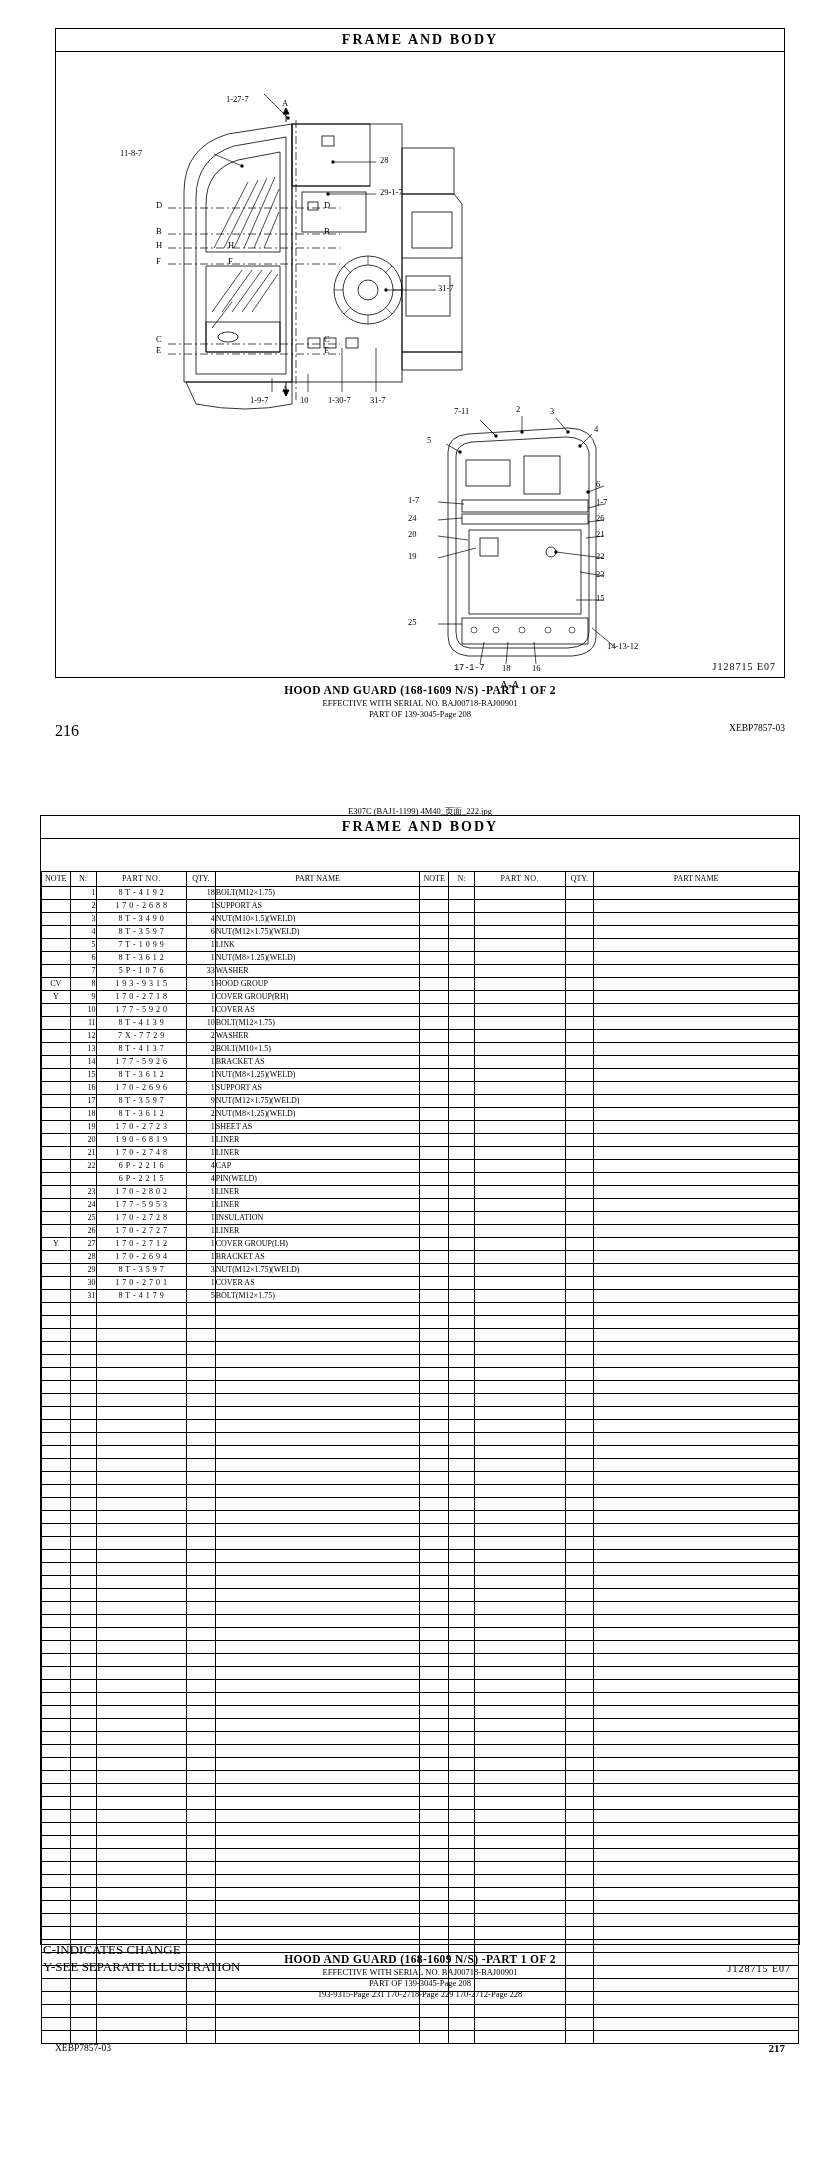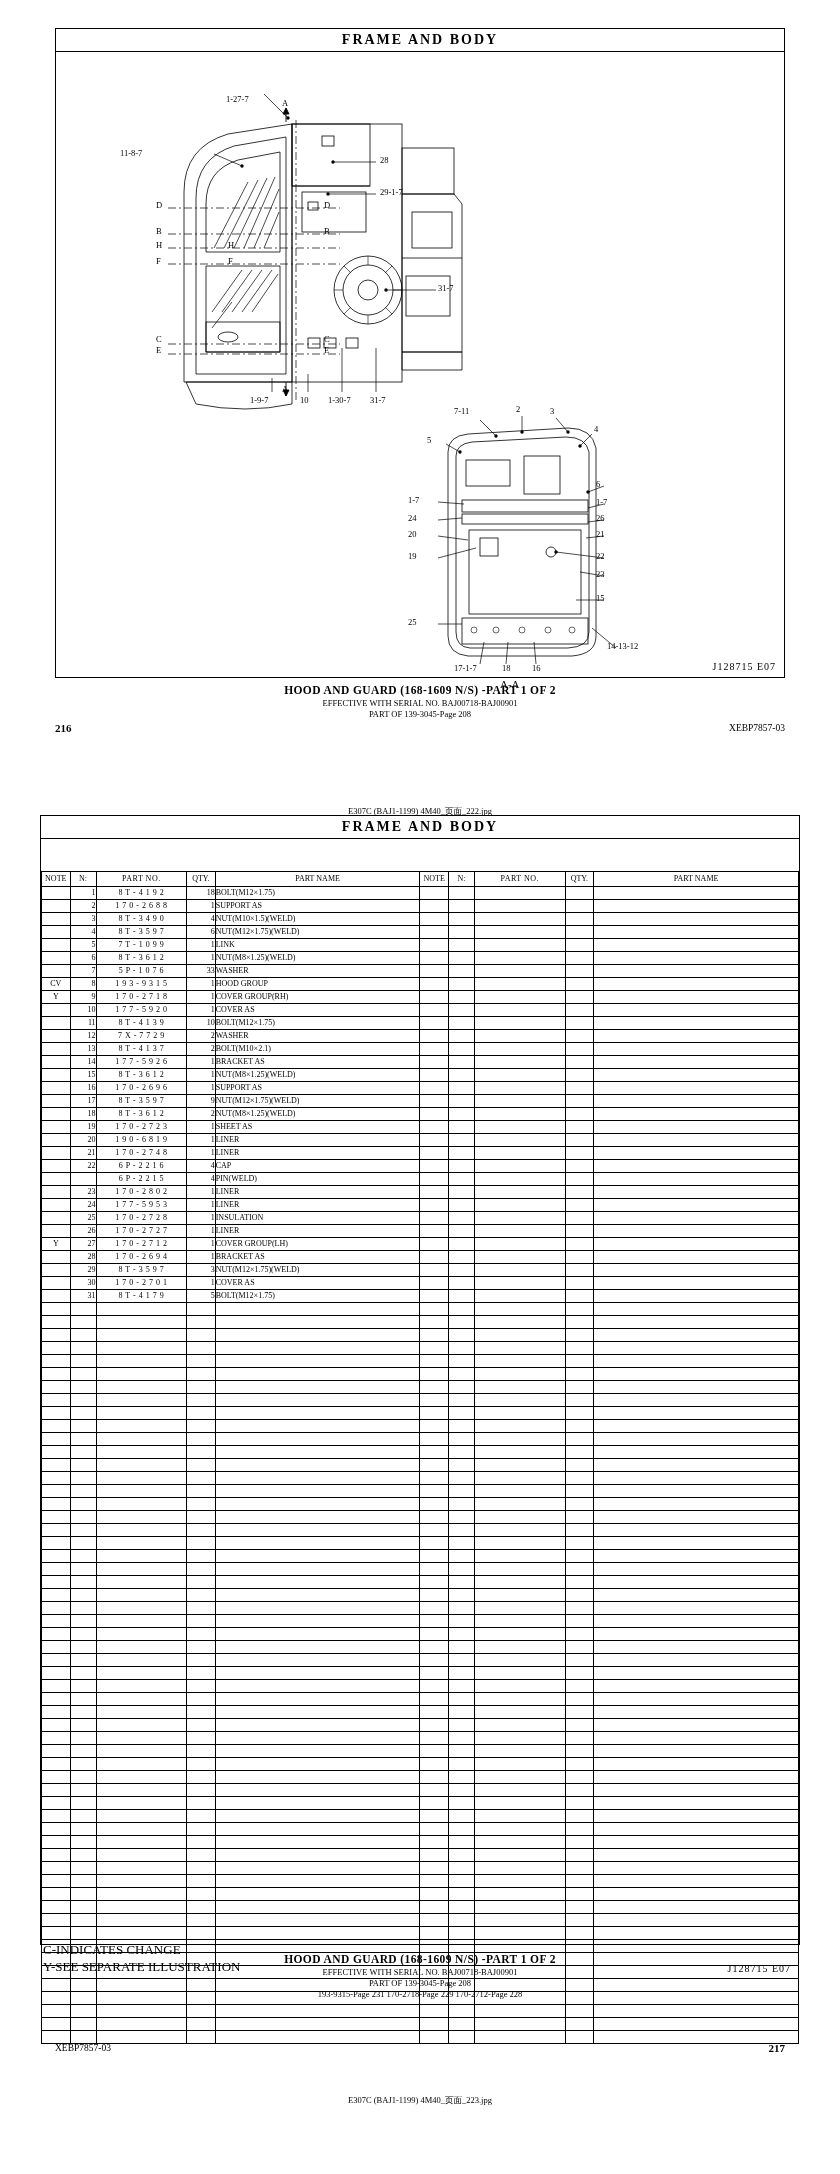--- a/index.html
+++ b/index.html
@@ -63,22 +63,22 @@
     line-height: 1.28;
   }
   .caption1 .l1 { font-size: 11.5px; font-weight: bold; letter-spacing: .4px;}
   .caption1 .l2 { font-size: 8.5px; }
   .caption1 .l3 { font-size: 8.5px; }
 
   .pagenum-left {
     position: absolute;
     left: 55px;
     top: 722px;
-    font-size: 11px;
-    font-weight: bold;
+    font-size: 16px;
+    font-weight: normal;
   }
   .docnum-right {
     position: absolute;
     right: 55px;
     top: 723px;
     font-size: 9.5px;
   }
   .filecap1 {
     position: absolute;
     left: 0;
@@ -386,21 +386,21 @@
       <span class="lbl" style="left:540px; top:445px;">1-7</span>
       <span class="lbl" style="left:352px; top:461px;">24</span>
       <span class="lbl" style="left:540px; top:461px;">26</span>
       <span class="lbl" style="left:540px; top:477px;">21</span>
       <span class="lbl" style="left:352px; top:477px;">20</span>
       <span class="lbl" style="left:540px; top:499px;">22</span>
       <span class="lbl" style="left:352px; top:499px;">19</span>
       <span class="lbl" style="left:540px; top:517px;">23</span>
       <span class="lbl" style="left:540px; top:541px;">15</span>
       <span class="lbl" style="left:352px; top:565px;">25</span>
-      <span class="lbl" style="left:398px; top:611px;">17-1-7</span>
+      <span class="lbl" style="left:398px; top:611px;font-family:Liberation Mono, monospace;">17-1-7</span>
       <span class="lbl" style="left:446px; top:611px;">18</span>
       <span class="lbl" style="left:476px; top:611px;">16</span>
       <span class="lbl" style="left:551px; top:589px;">14-13-12</span>
       <span class="lbl" style="left:444px; top:626px; font-size:11px;">A-A</span>
 
       <div class="code1">J128715  E07</div>
     </div>
   </div>
 
   <div class="caption1">
@@ -574,21 +574,21 @@
               <td class="c-no"></td>
               <td class="c-part"></td>
               <td class="c-qty"></td>
               <td class="c-name"></td>
             </tr>
             <tr>
               <td class="c-note"></td>
               <td class="c-no">13</td>
               <td class="c-part">8 T - 4 1 3 7</td>
               <td class="c-qty">2</td>
-              <td class="c-name">BOLT(M10×2.1)</td>
+              <td class="c-name">BOLT(M10×1.5)</td>
               <td class="c-note"></td>
               <td class="c-no"></td>
               <td class="c-part"></td>
               <td class="c-qty"></td>
               <td class="c-name"></td>
             </tr>
             <tr>
               <td class="c-note"></td>
               <td class="c-no">14</td>
               <td class="c-part">1 7 7 - 5 9 2 6</td>
@@ -1513,15 +1513,14 @@
 
   <div class="caption2">
     <div class="l1">HOOD AND GUARD (168-1609 N/S) -PART 1 OF 2</div>
     <div class="l2">EFFECTIVE WITH SERIAL NO. BAJ00718-BAJ00901</div>
     <div class="l3">PART OF 139-3045-Page 208</div>
     <div class="l4">193-9315-Page 231 170-2718-Page 229 170-2712-Page 228</div>
   </div>
 
   <div class="docnum-left2">XEBP7857-03</div>
   <div class="pagenum-right2">217</div>
-  <div class="filecap2">E307C (BAJ1-1199) 4M40_页面_223.jpg</div>
 
 </div>
 
 </body></html>

